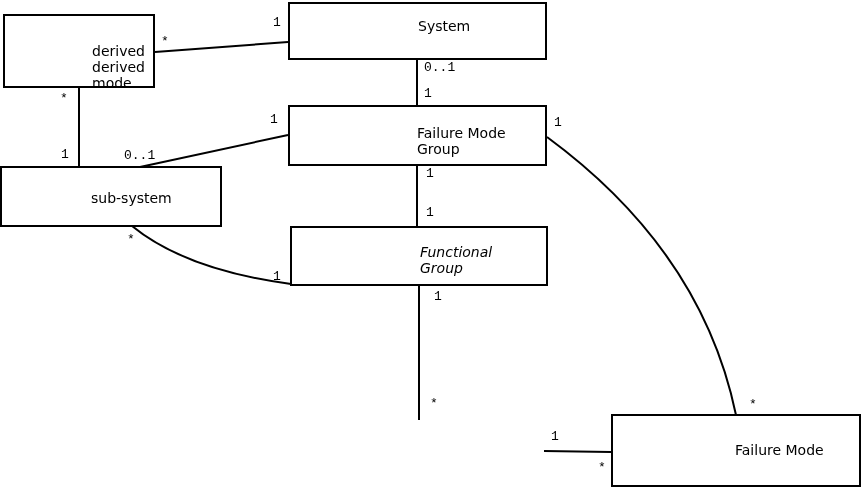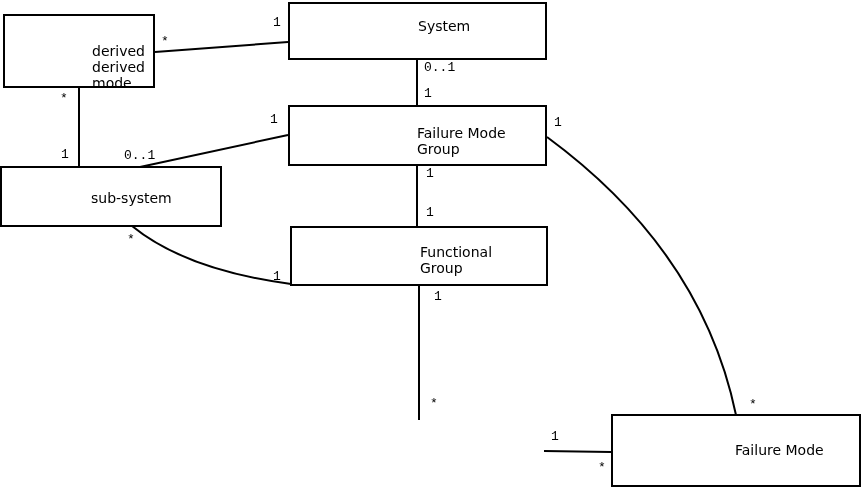--- a/index.html
+++ b/index.html
@@ -21,21 +21,21 @@
 
   .n-dfm  { left:3px;   top:14px;  width:152px; height:74px; }
   .n-dfm  .lbl { left:74px;  top:27px;margin-left:13px; }
   .n-sys  { left:288px; top:2px;   width:259px; height:58px; }
   .n-sys  .lbl { left:128px; top:14px; }
   .n-fmg  { left:288px; top:105px; width:259px; height:61px; }
   .n-fmg  .lbl { left:127px; top:18px; }
   .n-sub  { left:0px;   top:166px; width:222px; height:61px; }
   .n-sub  .lbl { left:89px;  top:22px; }
   .n-fg   { left:290px; top:226px; width:258px; height:60px; }
-  .n-fg   .lbl { left:128px; top:16px; }
+  .n-fg   .lbl { left:128px; top:16px;font-style:italic; }
   .n-comp { left:295px; top:419px; width:249px; height:71px; }
   .n-comp .lbl { left:123px; top:23px; }
   .n-fm   { left:611px; top:414px; width:250px; height:73px; }
   .n-fm   .lbl { left:122px; top:26px; }
 
   .mult {
     position:absolute; font-family:"Liberation Mono","DejaVu Sans Mono",monospace;
     font-size:13px; line-height:15px; white-space:nowrap;
   }
   .m-e1a { left:161px; top:34px; }

